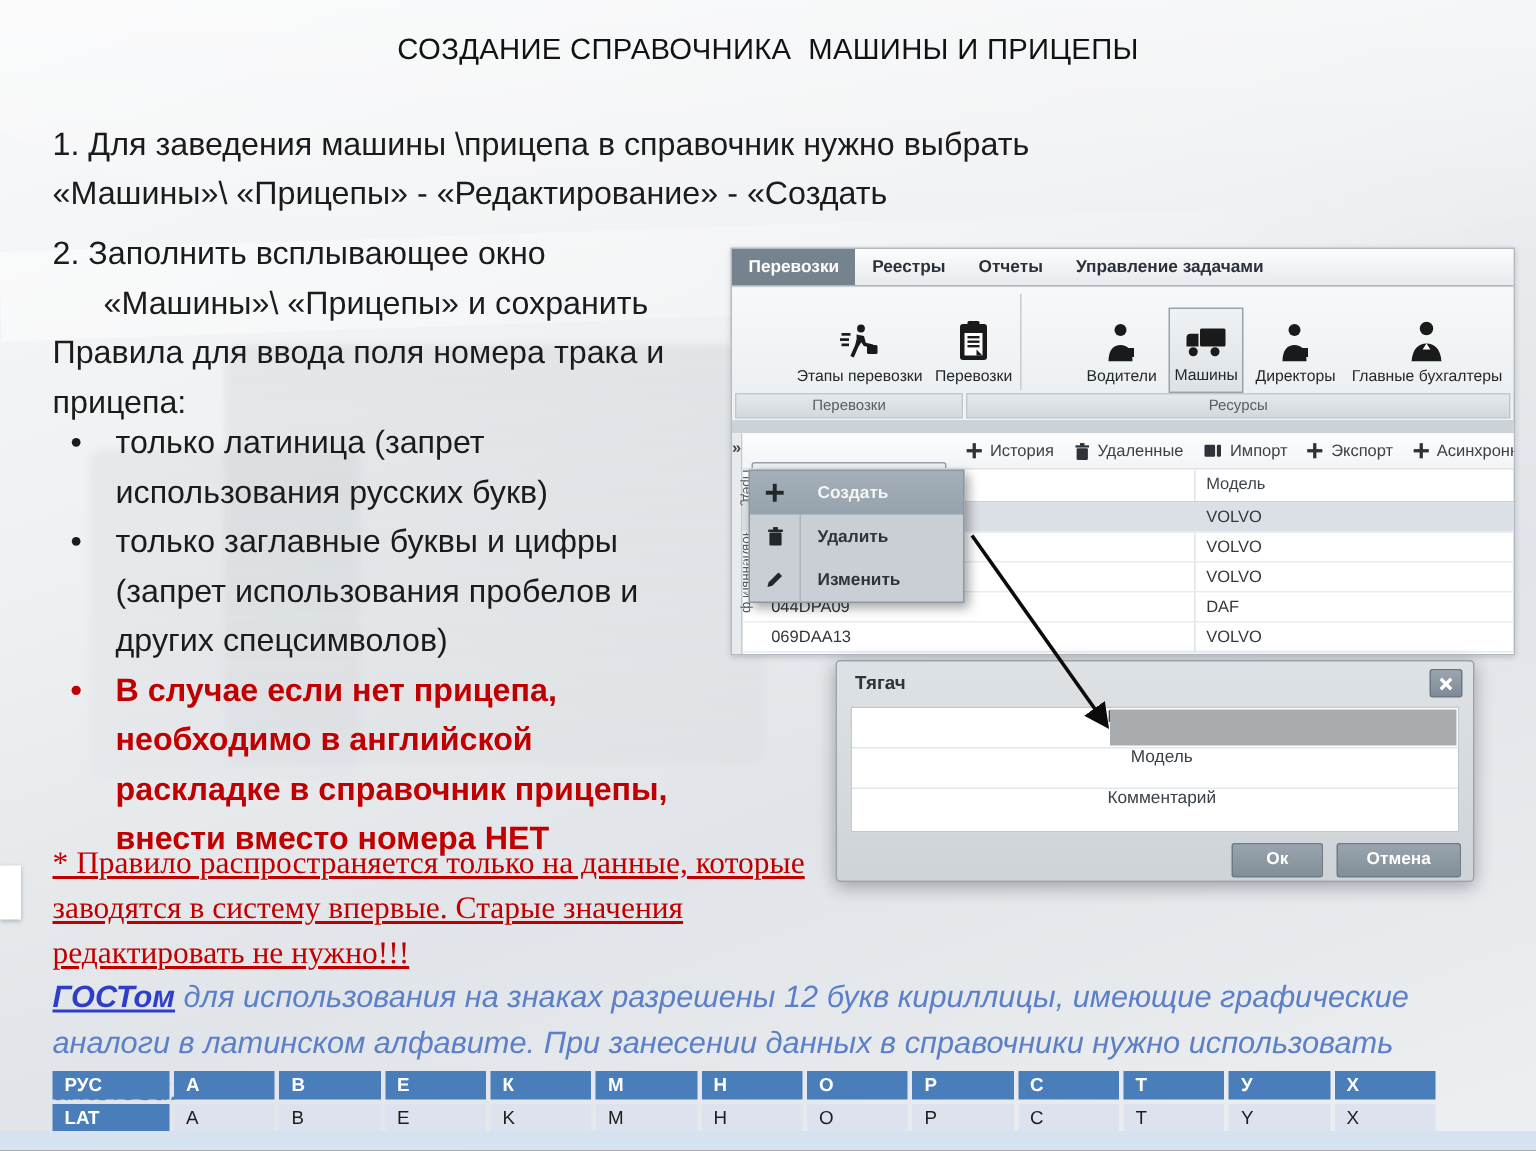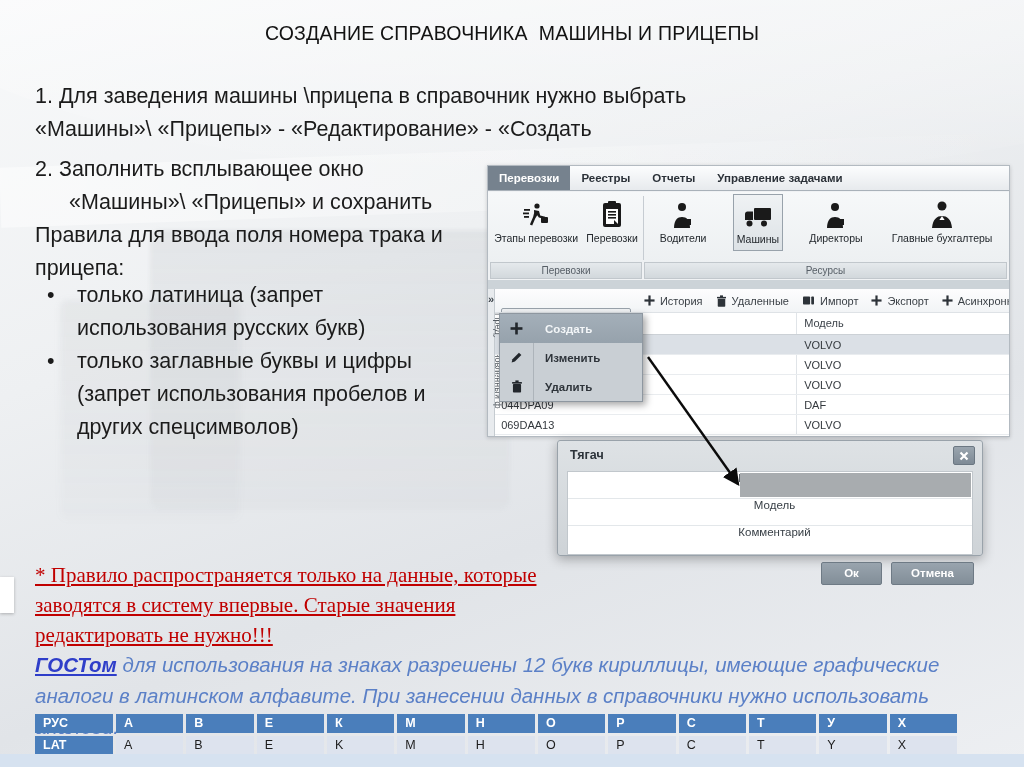--- a/index.html
+++ b/index.html
@@ -58,21 +58,21 @@
   
   .app{position:absolute; left:487px; top:165px; width:523px; height:272px;
     background:#f0f2f4; border:1px solid #b3bac1; overflow:hidden; box-shadow:0 1px 4px rgba(0,0,0,.18);}
   .tabbar{height:25px; display:flex; background:linear-gradient(#fcfdfe,#e7eaed);
     border-bottom:1px solid #a9b1b9; white-space:nowrap;}
   .tab{padding:0 11px; line-height:25px; font-size:11.5px; font-weight:bold; color:#2b3138;}
   .tab.active{background:var(--tab-active); color:#fff;}
 
   .ribbon{position:absolute; top:26px; left:0; width:100%; height:70px;
     background:linear-gradient(#f6f8f9,#edf0f2); display:flex; padding:2px 2px 0 2px;}
-  .rgroup{display:flex; justify-content:space-around; align-items:flex-start;}
+  .rgroup{display:flex; justify-content:space-around; align-items:flex-end;margin-left:37px;}
   .rgroup.g1{width:152px;}
   .rgroup.g2{flex:1;}
   .rsep{width:1px; background:#c6ccd2; margin:2px 1px;}
   .rbtn{display:flex; flex-direction:column; align-items:center; justify-content:flex-end;
     padding:4px 3px 5px 3px; cursor:pointer;}
   .rbtn.selected{border:1px solid #98a2ab; background:linear-gradient(#eff2f4,#dde2e6);}
   .ric{height:30px; display:flex; align-items:flex-end;}
   .ric svg{fill:#1a1a1a;}
   .rlabel{font-size:10.5px; color:#23282d; margin-top:4px; white-space:nowrap;}
 
@@ -98,35 +98,35 @@
     padding:2px 7px; border-radius:2px;margin-top:33px;}
   .caret{width:0; height:0; border-left:3.5px solid transparent; border-right:3.5px solid transparent;
     border-top:4px solid #3b4147; margin-left:2px;}
 
   .gridarea{position:relative;}
   .colsep{position:absolute; left:301px; top:0; height:122px; width:1px; background:#e0e4e8;}
   .ghead{height:22px; border-bottom:1px solid #ccd1d6; position:relative; font-size:11px; color:#3d434a;}
   .ghead .c2{position:absolute; left:309px; top:4px;}
   .grow{height:20px; line-height:20px; font-size:11px; color:#33383d;
     border-bottom:1px solid #e9ecef; position:relative; cursor:pointer;}
-  .grow .c1{position:absolute; left:6px;}
+  .grow .c1{position:absolute; left:19px;}
   .grow .c2{position:absolute; left:309px;}
   .grow.selected{background:#dbe0e6;}
 
   .menu{position:absolute; left:11px; top:147px; width:144px; height:89px;
     background:#c9cfd4; border:1px solid #8e97a0; box-shadow:3px 3px 7px rgba(0,0,0,.35); z-index:6;}
   .micol-sep{position:absolute; left:33px; top:0; bottom:0; width:1px; background:#adb4ba;}
   .mitem{height:29px; display:flex; align-items:center; font-size:11.5px; color:#2e343a; cursor:pointer; position:relative;}
   .mitem .mic{width:33px; text-align:center; display:flex; justify-content:center;}
   .mitem .mic svg{fill:#22272c;}
   .mitem .mlabel{padding-left:12px;font-weight:bold;}
   .mitem.hl{background:linear-gradient(#a4afb9,var(--menu-highlight)); color:#f3f6f8;}
 
   
-  .dialog{position:absolute; left:557px; top:440px; width:426px; height:116px;
+  .dialog{position:absolute; left:557px; top:440px; width:426px; height:148px;
     background:linear-gradient(#dee2e5,#ced3d7); border:1px solid #99a2aa; border-radius:3px;
     box-shadow:0 3px 12px rgba(0,0,0,.3); z-index:4;}
   .dtitle{height:28px; line-height:28px; padding-left:12px; font-size:12.5px; font-weight:bold; color:#2d343b;}
   .dclose{position:absolute; top:5px; right:7px; width:22px; height:19px;
     background:linear-gradient(#9aa5af,#7e8a95); border:1px solid #6b7782; border-radius:2px;
     display:flex; align-items:center; justify-content:center; cursor:pointer;}
   .dbody{position:absolute; left:9px; right:9px; top:30px; height:84px; background:#fff; border:1px solid #c1c7cc;}
   .drow{height:27px; display:flex; align-items:center; border-bottom:1px solid #e3e7ea; position:relative;flex-direction:column;}
   .drow:last-child{border-bottom:none;}
   .dstrip{width:7px; align-self:stretch; background:#d9dde0; border-right:1px solid #eceef0;}
@@ -156,20 +156,21 @@
 
   <div class="step2">
     <div>2. Заполнить всплывающее окно</div>
     <div class="indent">«Машины»\ «Прицепы» и сохранить</div>
     <div>Правила для ввода поля номера трака и прицепа:</div>
   </div>
 
   <ul class="bullets">
     <li><span>только латиница (запрет использования русских букв)</span></li>
     <li><span>только заглавные буквы и цифры (запрет использования пробелов и других спецсимволов)</span></li>
+    <li class="red-bullet"><span>В случае если нет прицепа, необходимо в английской раскладке в справочник прицепы, внести вместо номера НЕТ</span></li>
   </ul>
 
   <p class="note-red">* Правило распространяется только на данные, которые заводятся в систему впервые. Старые значения редактировать не нужно!!!</p>
 
   <p class="gost"><span class="gost-link">ГОСТом</span><span> для использования на знаках разрешены 12 букв кириллицы, имеющие графические аналоги в латинском алфавите. При занесении данных в справочники нужно использовать аналоги.</span></p>
 
   <div class="map-table">
     <div class="map-cell hdr">РУС</div>
     <div class="map-cell hdr">А</div>
     <div class="map-cell hdr">В</div>
@@ -378,35 +379,35 @@
         <span class="mic">
           <svg width="13" height="13" viewBox="0 0 12 12" fill="#1c2126">
               <rect x="4.8" y="0.5" width="2.4" height="11"></rect>
               <rect x="0.5" y="4.8" width="11" height="2.4"></rect>
             </svg>
         </span>
         <span class="mlabel">Создать</span>
       </div>
       <div class="mitem">
         <span class="mic">
-          <svg width="13" height="13" viewBox="0 0 16 16">
-              <path d="M2 14l1-4 8-8 3 3-8 8z"></path>
-            </svg>
-        </span>
-        <span class="mlabel">Изменить</span>
-      </div>
-      <div class="mitem">
-        <span class="mic">
           <svg width="12" height="13" viewBox="0 0 14 16">
               <rect x="2" y="5" width="10" height="10.5" rx="1"></rect>
               <rect x="1" y="2.5" width="12" height="2"></rect>
               <rect x="5" y="0.5" width="4" height="2.5"></rect>
             </svg>
         </span>
         <span class="mlabel">Удалить</span>
+      </div>
+      <div class="mitem">
+        <span class="mic">
+          <svg width="13" height="13" viewBox="0 0 16 16">
+              <path d="M2 14l1-4 8-8 3 3-8 8z"></path>
+            </svg>
+        </span>
+        <span class="mlabel">Изменить</span>
       </div>
     </div>
   </div>
 
   <div class="dialog">
     <div class="dtitle">Тягач</div>
     <div class="dclose">
       <svg width="10" height="10" viewBox="0 0 10 10">
           <path d="M1.5 1.5l7 7M8.5 1.5l-7 7" stroke="#fff" stroke-width="2.2" fill="none"></path>
         </svg>

